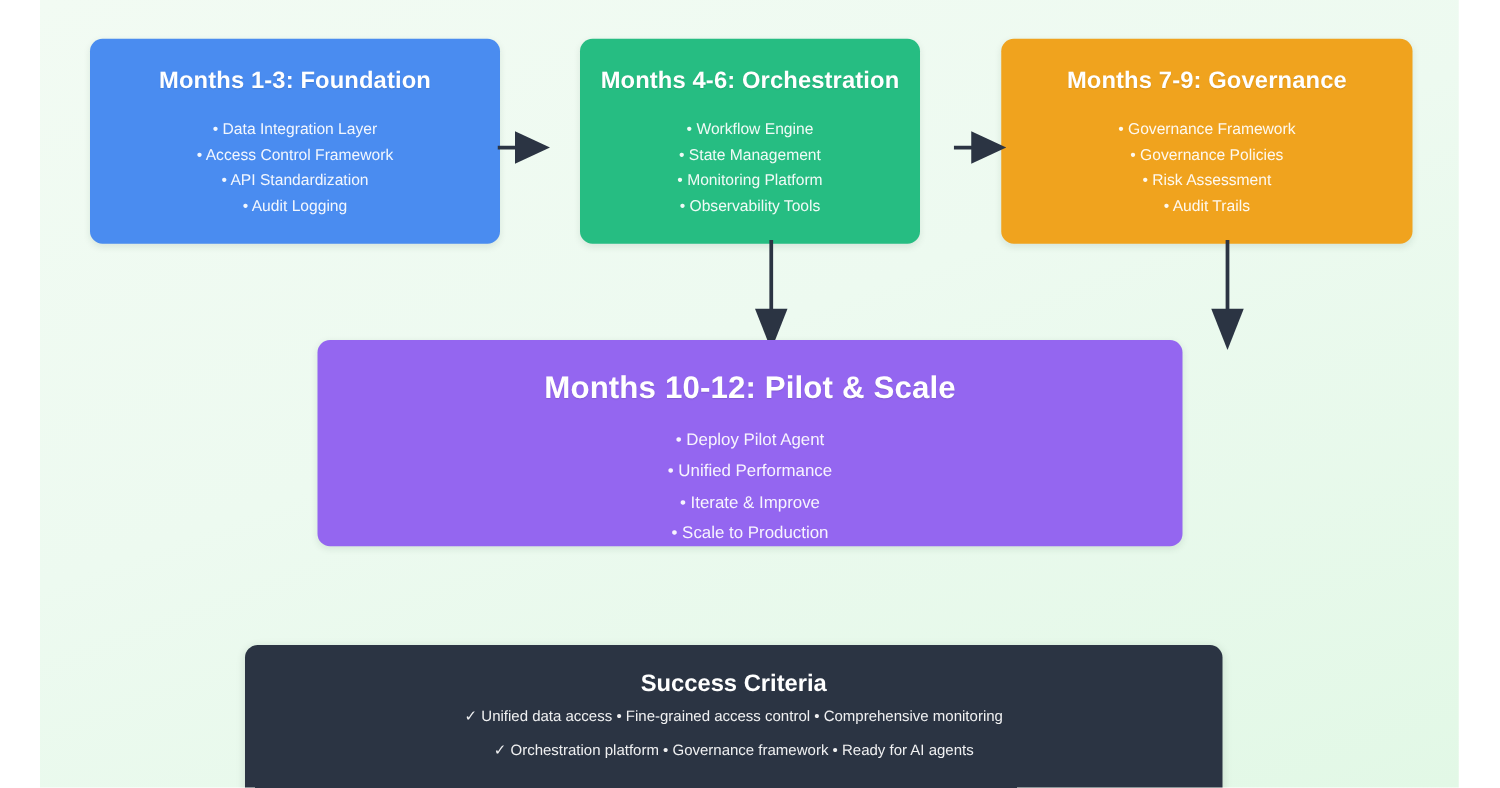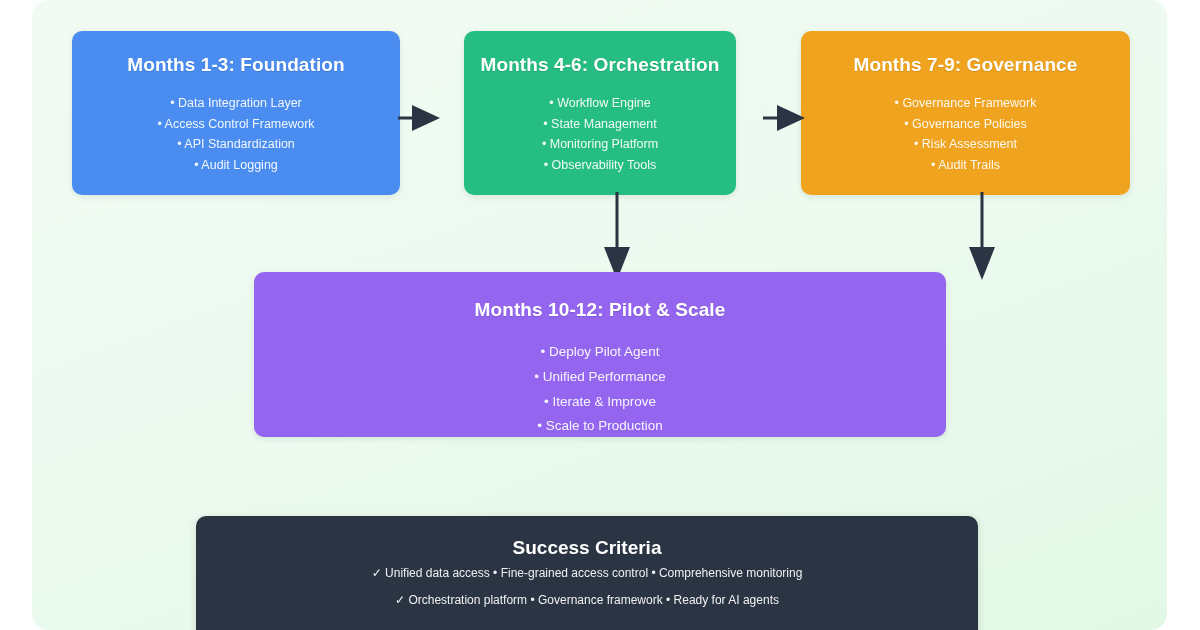--- a/index.html
+++ b/index.html
@@ -17,21 +17,20 @@
 
   
   #roadmap {
     position: absolute;
     left: 32px;
     top: 0;
     width: 1135px;
     height: 630px;
     background: linear-gradient(160deg, #f2fbf3 0%, #edfaf0 45%, #e2f8e6 100%);
     overflow: hidden;
-    border-radius: 16px;
   }
 
   
   .card {
     position: absolute;
     border-radius: 10px;
     box-sizing: border-box;
     color: #ffffff;
     text-align: center;
     box-shadow: 0 2px 6px rgba(20,60,40,0.10);
@@ -75,21 +74,21 @@
   
   #card-pilot {
     left: 222px;
     top: 272px;
     width: 692px;
     height: 165px;
     background: #9466f0;
     padding-top: 26px;
   }
   #card-pilot .card-title {
-    font-size: 19px;
+    font-size: 25px;
     line-height: 24px;
     margin-bottom: 18px;
   }
   #card-pilot .card-list li {
     font-size: 13.5px;
     line-height: 24.8px;
   }
 
   
   #panel-success {

